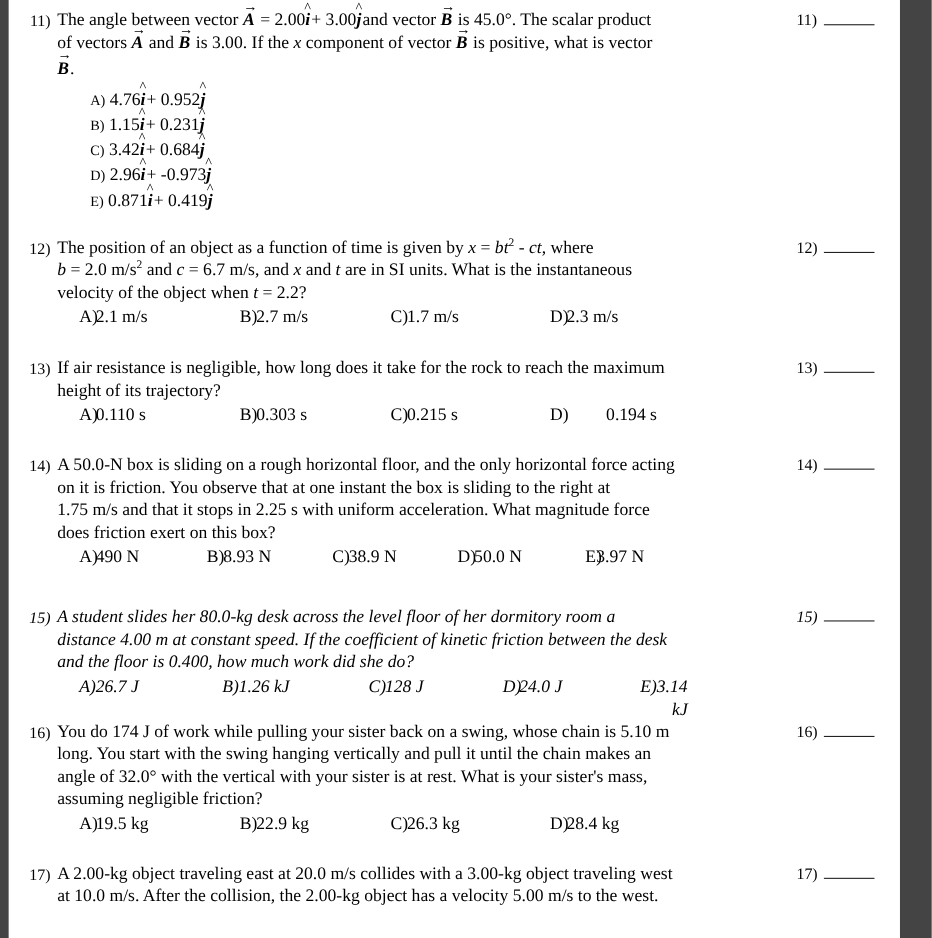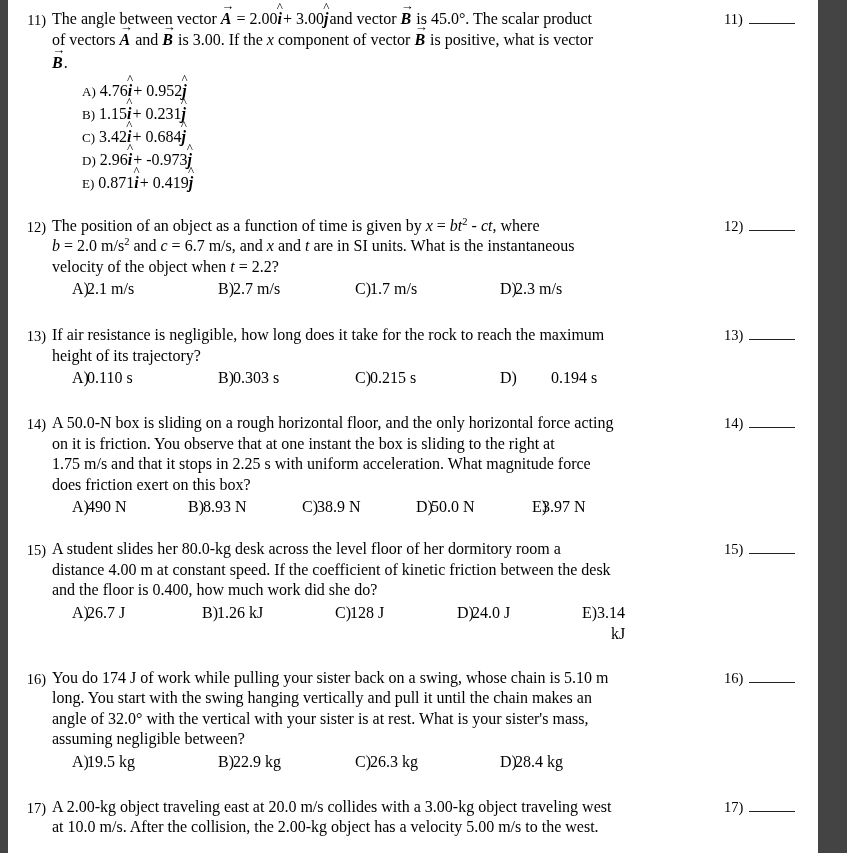--- a/index.html
+++ b/index.html
@@ -262,21 +262,21 @@
         <div class="opt" style="left:364px;">D)</div>
         <div class="opt" style="left:480px;">E)</div>
       </div>
     </div>
     <div class="ans-blank">
       <span class="ans-num">14)</span>
       <span class="ans-rule"></span>
     </div>
   </div>
 
-  <div class="question" style="margin-top:22px;">
+  <div class="question" style="margin-top:34px;font-style:italic;">
     <div class="q-num">15)</div>
     <div class="q-body">
       <div class="q-stem">
         <div class="line">A student slides her 80.0-kg desk across the level floor of her dormitory room a</div>
         <div class="line">distance 4.00 m at constant speed. If the coefficient of kinetic friction between the desk</div>
         <div class="line">and the floor is 0.400, how much work did she do?</div>
       </div>
       <div class="options tall">
         <div class="opt" style="left:35px;">26.7 J</div>
         <div class="opt" style="left:165px;">1.26 kJ</div>
@@ -292,28 +292,28 @@
         <div class="opt" style="left:405px;">D)</div>
         <div class="opt" style="left:530px;">E)</div>
       </div>
     </div>
     <div class="ans-blank">
       <span class="ans-num">15)</span>
       <span class="ans-rule"></span>
     </div>
   </div>
 
-  <div class="question" style="margin-top:24px;">
+  <div class="question" style="">
     <div class="q-num">16)</div>
     <div class="q-body">
       <div class="q-stem">
         <div class="line">You do 174 J of work while pulling your sister back on a swing, whose chain is 5.10 m</div>
         <div class="line">long. You start with the swing hanging vertically and pull it until the chain makes an</div>
         <div class="line">angle of 32.0° with the vertical with your sister is at rest. What is your sister's mass,</div>
-        <div class="line">assuming negligible between?</div>
+        <div class="line">assuming negligible friction?</div>
       </div>
       <div class="options">
         <div class="opt" style="left:35px;">19.5 kg</div>
         <div class="opt" style="left:181px;">22.9 kg</div>
         <div class="opt" style="left:318px;">26.3 kg</div>
         <div class="opt" style="left:463px;">28.4 kg</div>
         <div class="opt" style="left:20px;">A)</div>
         <div class="opt" style="left:166px;">B)</div>
         <div class="opt" style="left:303px;">C)</div>
         <div class="opt" style="left:448px;">D)</div>

